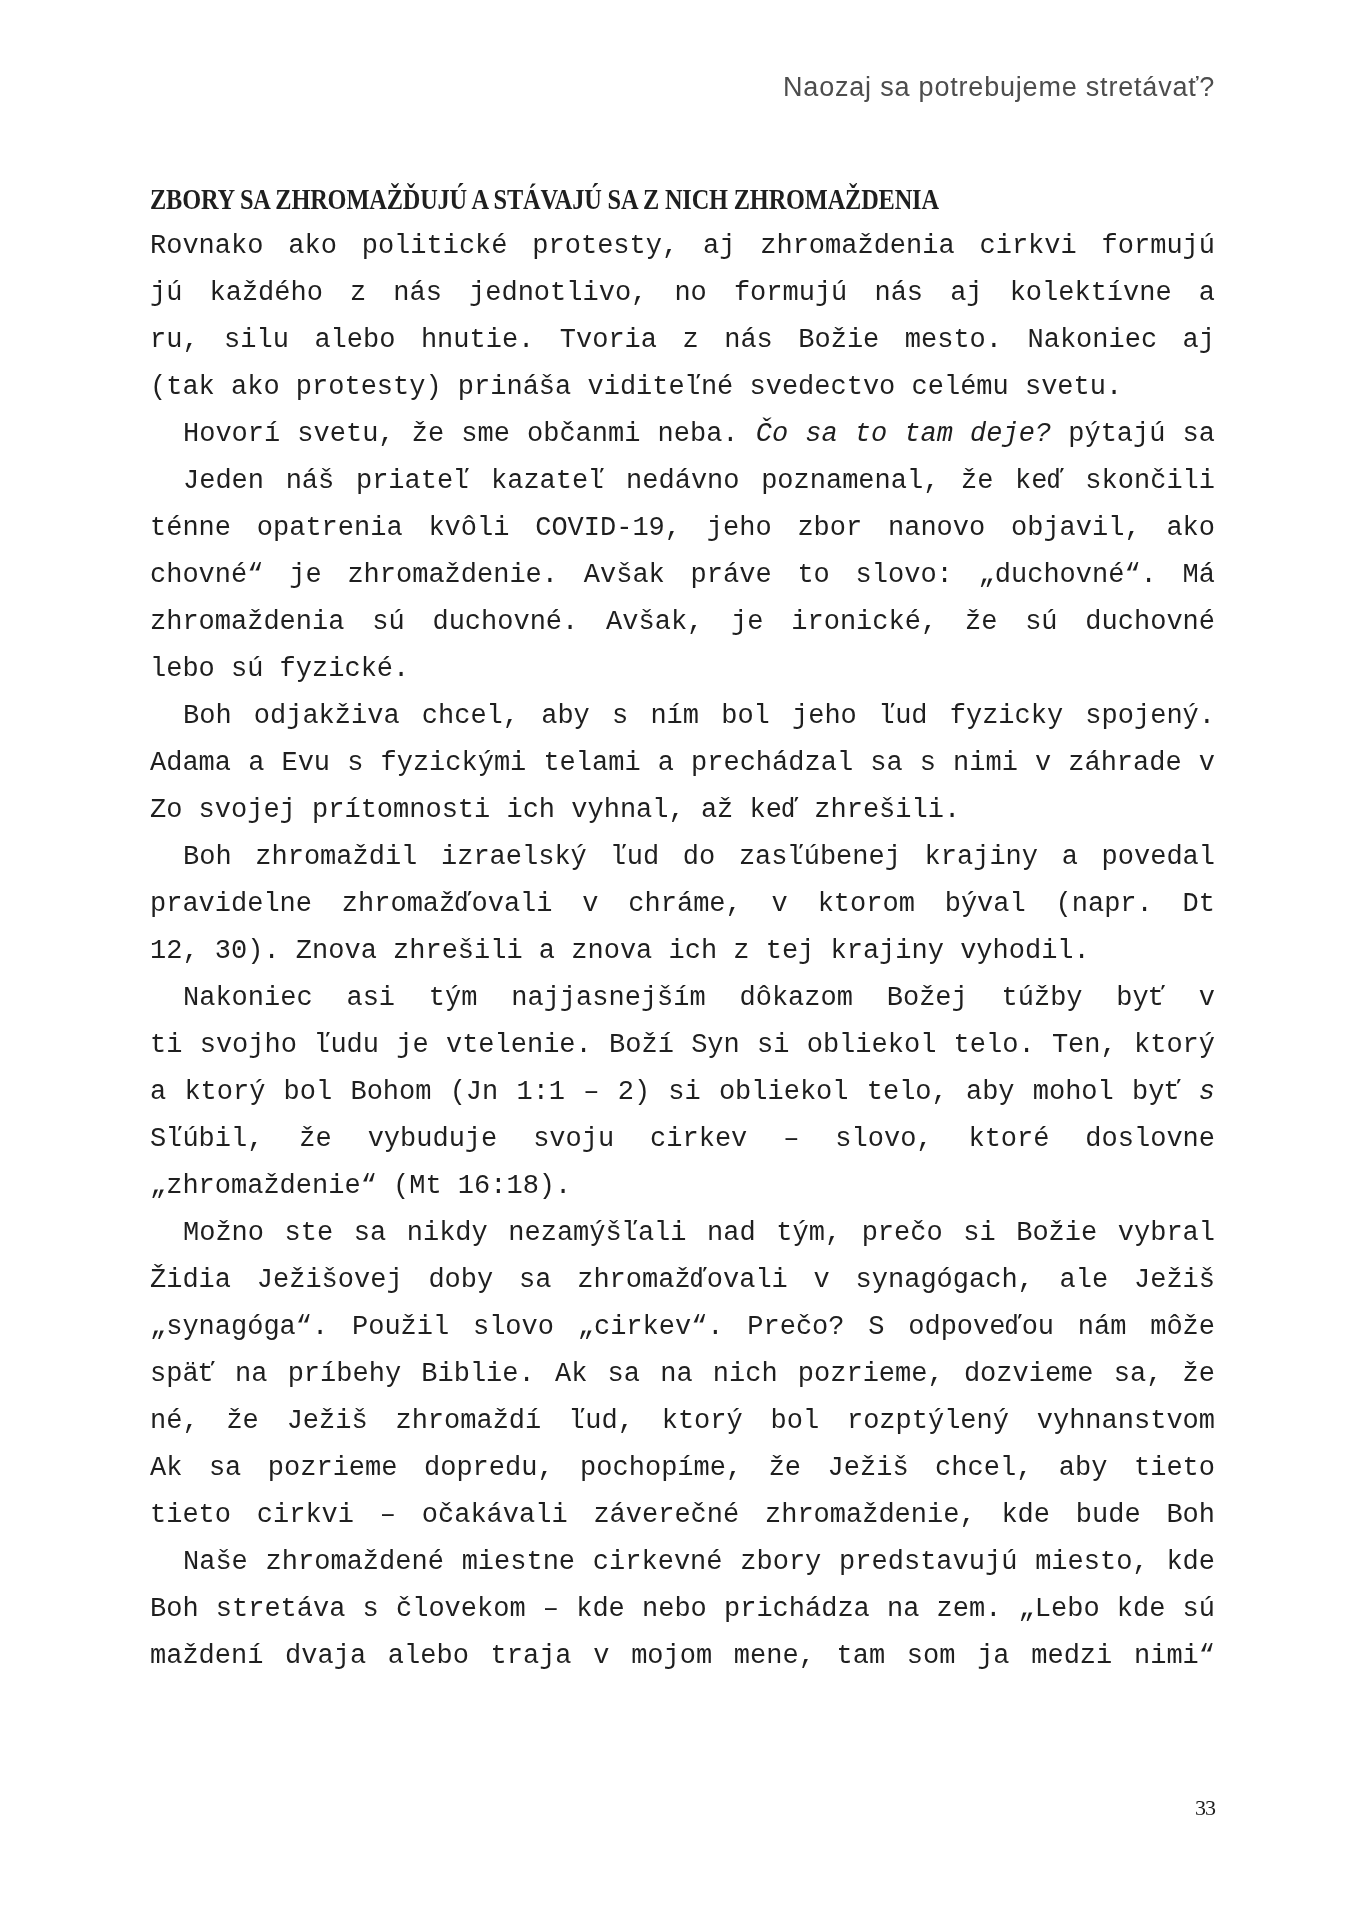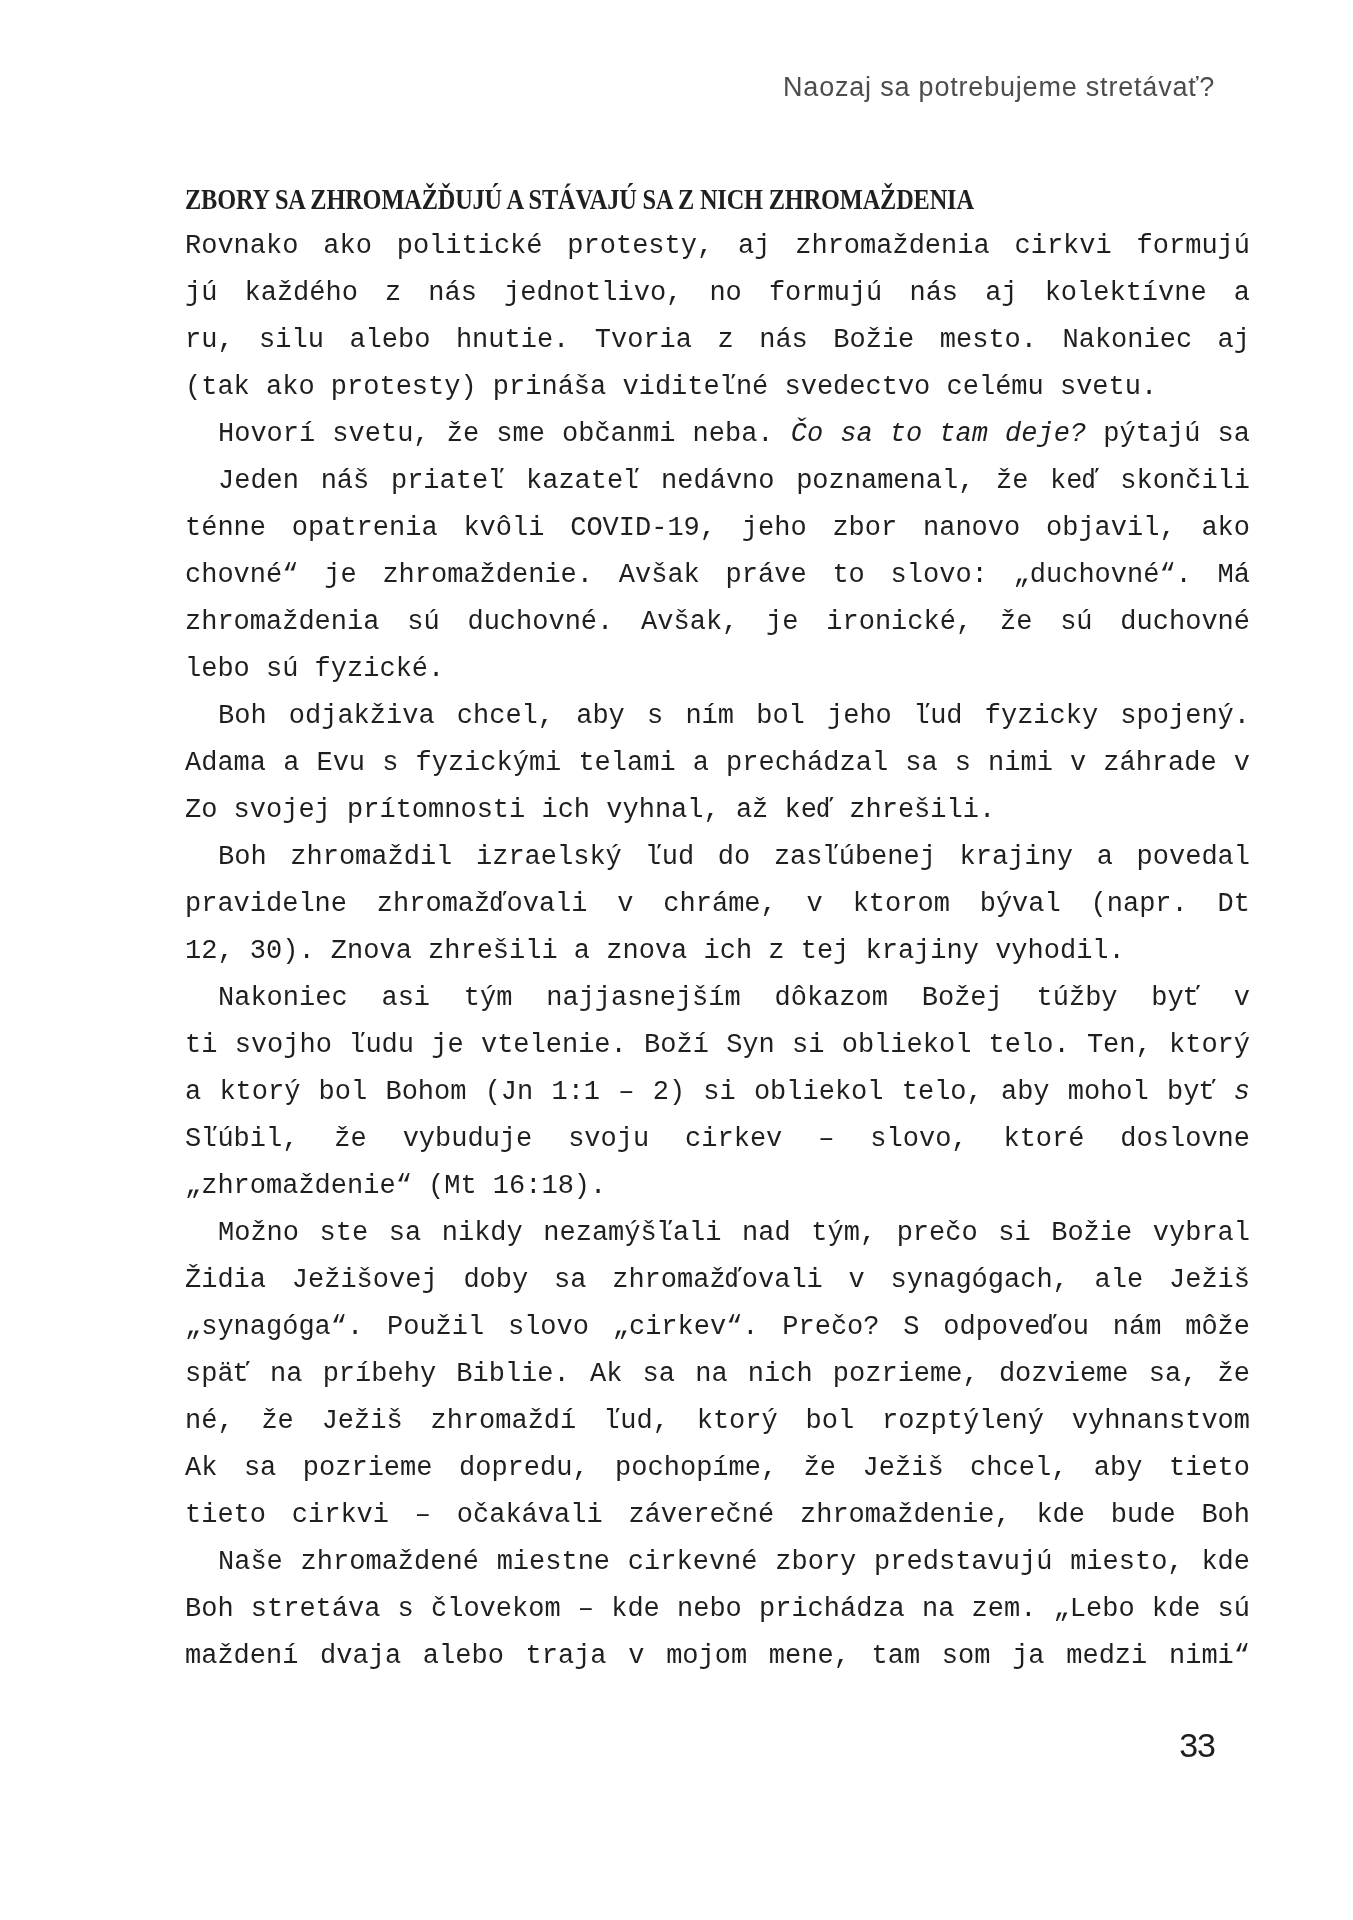--- a/index.html
+++ b/index.html
@@ -10,21 +10,20 @@
     width: 1353px;
     height: 1920px;
     position: relative;
     overflow: hidden;
     background: var(--bg-color, #ffffff);
     font-family: "Liberation Serif", serif;
   }
   .page {
     position: absolute;
     inset: 0;
-    margin-left: 35px;
   }
   .running-header {
     position: absolute;
     top: 72px;
     right: 138px;
     font-family: "Liberation Sans", sans-serif;
     font-size: 27px;
     font-weight: 300;
     letter-spacing: 0.8px;
     color: var(--header-color, #4d4d4d);
@@ -65,24 +64,24 @@
     text-align-last: justify;
   }
   .line.indent {
     text-indent: 33px;
   }
   .it {
     font-style: italic;
   }
   .page-number {
     position: absolute;
-    top: 1726px;
+    top: 1795px;
     right: 138px;
-    font-family: Liberation Sans, sans-serif;
-    font-size: 34px;
+    font-family: Liberation Serif, serif;
+    font-size: 22px;
     letter-spacing: -1px;
     color: #1d1d1d;
   }
 </style>
 </head>
 <body>
 
 <div class="page">
   <div class="running-header">Naozaj sa potrebujeme stretávať?</div>
 

